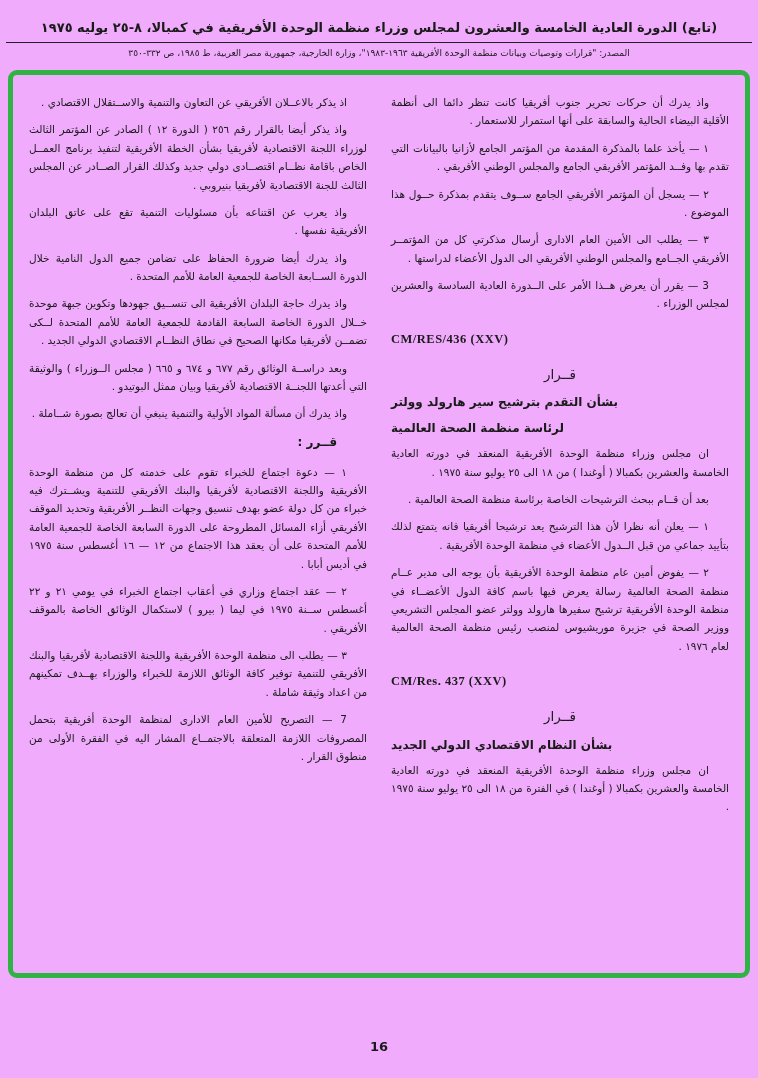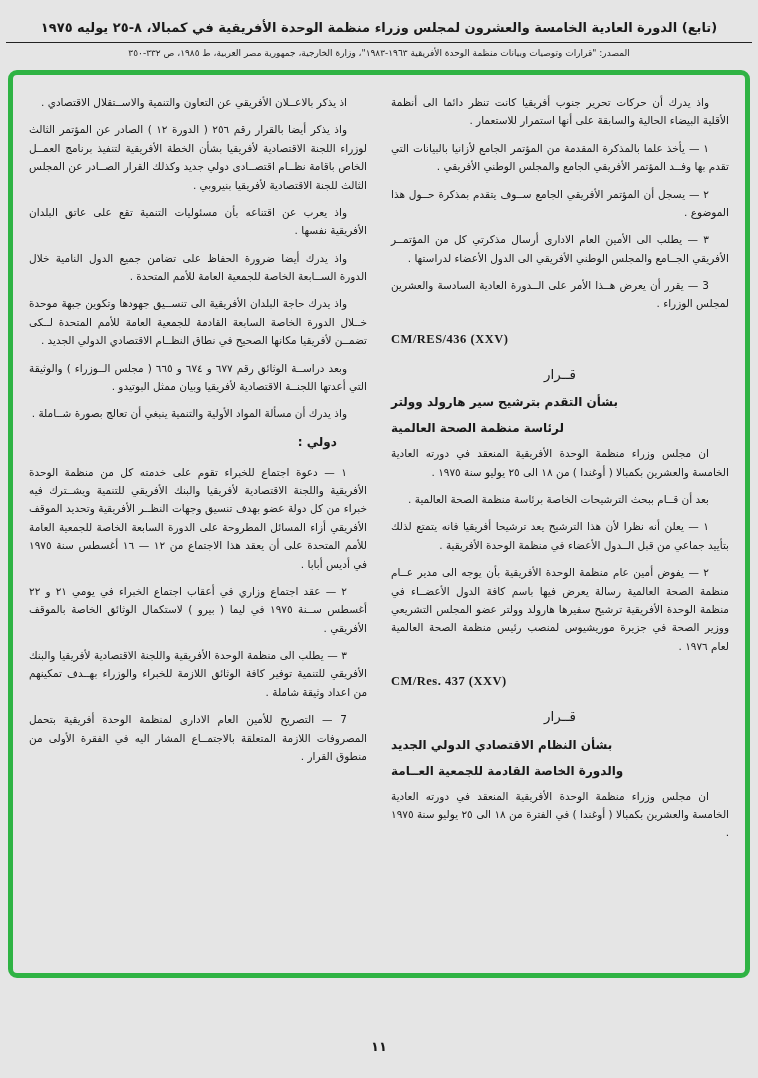--- a/index.html
+++ b/index.html
@@ -1,20 +1,20 @@
 <!DOCTYPE html>
 <html lang="ar"><head>
 <meta charset="utf-8">
 <style>
   html, body { margin: 0; padding: 0; background: #ffffff; }
   .page {
     position: relative;
     width: 758px;
     height: 1078px;
-    background: #e5e5e5;
+    background: #f0abfc;
     font-family: "DejaVu Sans", sans-serif;
     color: #1a1a1a;
     overflow: hidden;
   }
   .header { padding-top: 20px; }
   .header-title {
     direction: rtl;
     text-align: center;
     font-size: 13px;
     font-weight: bold;
@@ -116,37 +116,36 @@
         <p class="res-title">قــرار</p>
         <p class="res-sub">بشأن التقدم بترشيح سير هارولد وولتر</p>
         <p class="res-sub">لرئاسة منظمة الصحة العالمية</p>
         <p class="body">ان مجلس وزراء منظمة الوحدة الأفريقية المنعقد في دورته العادية الخامسة والعشرين بكمبالا ( أوغندا ) من ١٨ الى ٢٥ يوليو سنة ١٩٧٥ .</p>
         <p class="body">بعد أن قــام ببحث الترشيحات الخاصة برئاسة منظمة الصحة العالمية .</p>
         <p class="body">١ — يعلن أنه نظرا لأن هذا الترشيح يعد ترشيحا أفريقيا فانه يتمتع لذلك بتأييد جماعي من قبل الــدول الأعضاء في منظمة الوحدة الأفريقية .</p>
         <p class="body">٢ — يفوض أمين عام منظمة الوحدة الأفريقية بأن يوجه الى مدير عــام منظمة الصحة العالمية رسالة يعرض فيها باسم كافة الدول الأعضــاء في منظمة الوحدة الأفريقية ترشيح سفيرها هارولد وولتر عضو المجلس التشريعي ووزير الصحة في جزيرة موريشيوس لمنصب رئيس منظمة الصحة العالمية لعام ١٩٧٦ .</p>
         <p class="code">CM/Res. 437 (XXV)</p>
         <p class="res-title">قــرار</p>
         <p class="res-sub">بشأن النظام الاقتصادي الدولي الجديد</p>
-        <p class="res-sub">والدورة الخاصة القادمة للجمعية العــامة</p>
         <p class="body">ان مجلس وزراء منظمة الوحدة الأفريقية المنعقد في دورته العادية الخامسة والعشرين بكمبالا ( أوغندا ) في الفترة من ١٨ الى ٢٥ يوليو سنة ١٩٧٥ .</p>
       </div>
 
       <div class="col">
         <p class="body">اذ يذكر بالاعــلان الأفريقي عن التعاون والتنمية والاســتقلال الاقتصادي .</p>
         <p class="body">واذ يذكر أيضا بالقرار رقم ٢٥٦ ( الدورة ١٢ ) الصادر عن المؤتمر الثالث لوزراء اللجنة الاقتصادية لأفريقيا بشأن الخطة الأفريقية لتنفيذ برنامج العمــل الخاص باقامة نظــام اقتصــادى دولي جديد وكذلك القرار الصــادر عن المجلس الثالث للجنة الاقتصادية لأفريقيا بنيروبي .</p>
         <p class="body">واذ يعرب عن اقتناعه بأن مسئوليات التنمية تقع على عاتق البلدان الأفريقية نفسها .</p>
         <p class="body">واذ يدرك أيضا ضرورة الحفاظ على تضامن جميع الدول النامية خلال الدورة الســابعة الخاصة للجمعية العامة للأمم المتحدة .</p>
         <p class="body">واذ يدرك حاجة البلدان الأفريقية الى تنســيق جهودها وتكوين جبهة موحدة خــلال الدورة الخاصة السابعة القادمة للجمعية العامة للأمم المتحدة لــكى تضمــن لأفريقيا مكانها الصحيح في نطاق النظــام الاقتصادي الدولي الجديد .</p>
         <p class="body">وبعد دراســة الوثائق رقم ٦٧٧ و ٦٧٤ و ٦٦٥ ( مجلس الــوزراء ) والوثيقة التي أعدتها اللجنــة الاقتصادية لأفريقيا وبيان ممثل البوتيدو .</p>
         <p class="body">واذ يدرك أن مسألة المواد الأولية والتنمية ينبغي أن تعالج بصورة شــاملة .</p>
-        <p class="decree">دولي :</p>
+        <p class="decree">قــرر :</p>
         <p class="body">١ — دعوة اجتماع للخبراء تقوم على خدمته كل من منظمة الوحدة الأفريقية واللجنة الاقتصادية لأفريقيا والبنك الأفريقي للتنمية ويشــترك فيه خبراء من كل دولة عضو بهدف تنسيق وجهات النظــر الأفريقية وتحديد الموقف الأفريقي أزاء المسائل المطروحة على الدورة السابعة الخاصة للجمعية العامة للأمم المتحدة على أن يعقد هذا الاجتماع من ١٢ — ١٦ أغسطس سنة ١٩٧٥ في أديس أبابا .</p>
         <p class="body">٢ — عقد اجتماع وزاري في أعقاب اجتماع الخبراء في يومي ٢١ و ٢٢ أغسطس ســنة ١٩٧٥ في ليما ( بيرو ) لاستكمال الوثائق الخاصة بالموقف الأفريقي .</p>
         <p class="body">٣ — يطلب الى منظمة الوحدة الأفريقية واللجنة الاقتصادية لأفريقيا والبنك الأفريقي للتنمية توفير كافة الوثائق اللازمة للخبراء والوزراء بهــدف تمكينهم من اعداد وثيقة شاملة .</p>
         <p class="body">7 — التصريح للأمين العام الادارى لمنظمة الوحدة أفريقية بتحمل المصروفات اللازمة المتعلقة بالاجتمــاع المشار اليه في الفقرة الأولى من منطوق القرار .</p>
       </div>
 
     </div>
   </div>
 
-  <div class="page-number">١١</div>
+  <div class="page-number">16</div>
 
 </div>
 
 </body></html>

